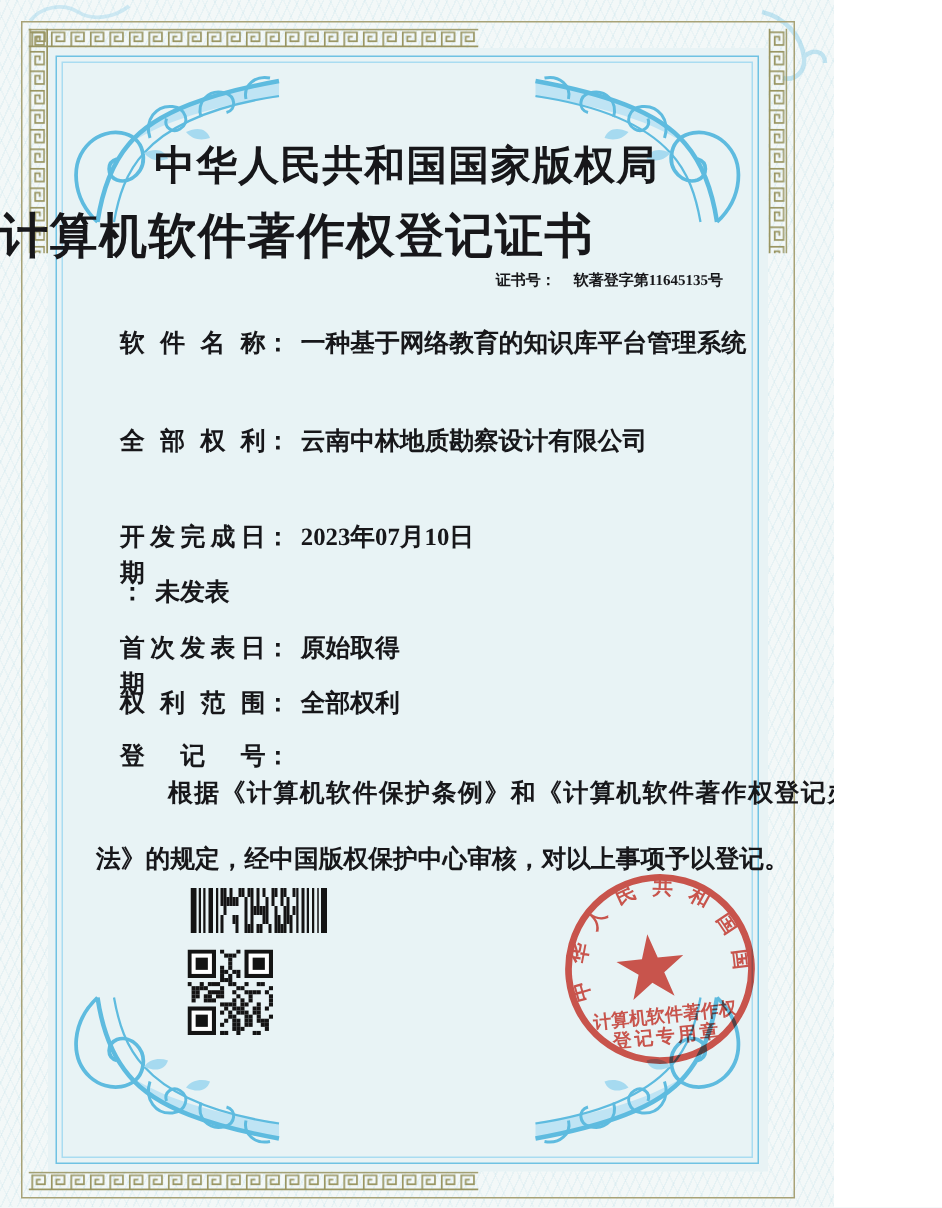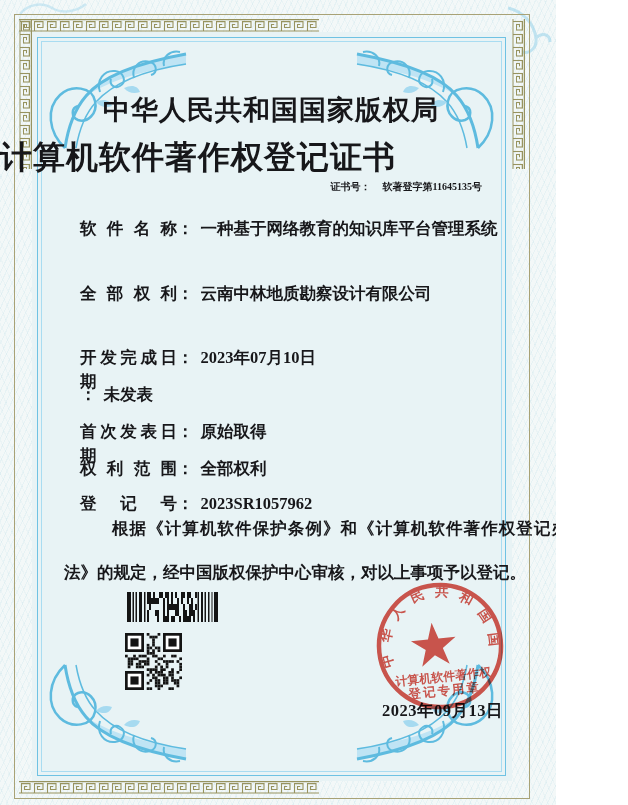--- a/index.html
+++ b/index.html
@@ -228,21 +228,20 @@
     <span class="val">原始取得</span>
   </div>
   <div class="row r5">
     <span class="lbl">权利范围</span>
       <span class="colon">：</span>
     <span class="val">全部权利</span>
   </div>
   <div class="row r6">
     <span class="lbl">登记号</span>
       <span class="colon">：</span>
-    <span class="val">2023SR1057962</span>
   </div>
 
   <div class="statement">根据《计算机软件保护条例》和《计算机软件著作权登记办法》的规定，经中国版权保护中心审核，对以上事项予以登记。</div>
 
   <svg id="barcode" class="barcode" width="91" height="30" viewBox="0 0 91 30">
       <rect x="0" y="0" width="4" height="30" fill="#141414"></rect>
       <rect x="5.5" y="0" width="1.5" height="30" fill="#141414"></rect>
       <rect x="8.5" y="0" width="1.5" height="30" fill="#141414"></rect>
       <rect x="12" y="0" width="3" height="30" fill="#141414"></rect>
       <rect x="17" y="0" width="1.5" height="30" fill="#141414"></rect>
@@ -440,21 +439,20 @@
       <rect x="2.7142857142857144" y="2.7142857142857144" width="13.571428571428573" height="13.571428571428573" fill="#fff"></rect>
       <rect x="5.428571428571429" y="5.428571428571429" width="8.142857142857142" height="8.142857142857142" fill="#141414"></rect>
       <rect x="38" y="0" width="19" height="19" fill="#141414"></rect>
       <rect x="40.714285714285715" y="2.7142857142857144" width="13.571428571428573" height="13.571428571428573" fill="#fff"></rect>
       <rect x="43.42857142857143" y="5.428571428571429" width="8.142857142857142" height="8.142857142857142" fill="#141414"></rect>
       <rect x="0" y="38" width="19" height="19" fill="#141414"></rect>
       <rect x="2.7142857142857144" y="40.714285714285715" width="13.571428571428573" height="13.571428571428573" fill="#fff"></rect>
       <rect x="5.428571428571429" y="43.42857142857143" width="8.142857142857142" height="8.142857142857142" fill="#141414"></rect>
     </svg>
 
-  <div class="issue-date">2023年09月13日</div>
 
   <svg class="seal" viewBox="0 0 136 136">
     <circle cx="68" cy="68" r="61" fill="none" stroke="#d8463c" stroke-width="4.5"></circle>
     <path id="sealArc" d="M21,85 A50,50 0 1 1 115,85" fill="none"></path>
     <text font-size="13.5" font-weight="bold" fill="#d8463c" font-family="Liberation Serif, serif">
       <textPath href="#sealArc" startOffset="2" textLength="272" lengthAdjust="spacing">中华人民共和国国家版权局</textPath>
     </text>
     <path d="M62,44 L67.3,60.3 L84.4,60.3 L70.6,70.4 L75.8,86.7 L62,76.6 L48.2,86.7 L53.4,70.4 L39.6,60.3 L56.7,60.3 Z" fill="#d8463c"></path>
     <text x="68" y="103" text-anchor="middle" font-size="12" font-weight="bold" fill="#d8463c" font-family="Liberation Serif, serif">计算机软件著作权</text>
     <text x="68" y="117" text-anchor="middle" font-size="12.5" font-weight="bold" fill="#d8463c" letter-spacing="2" font-family="Liberation Serif, serif">登记专用章</text>

